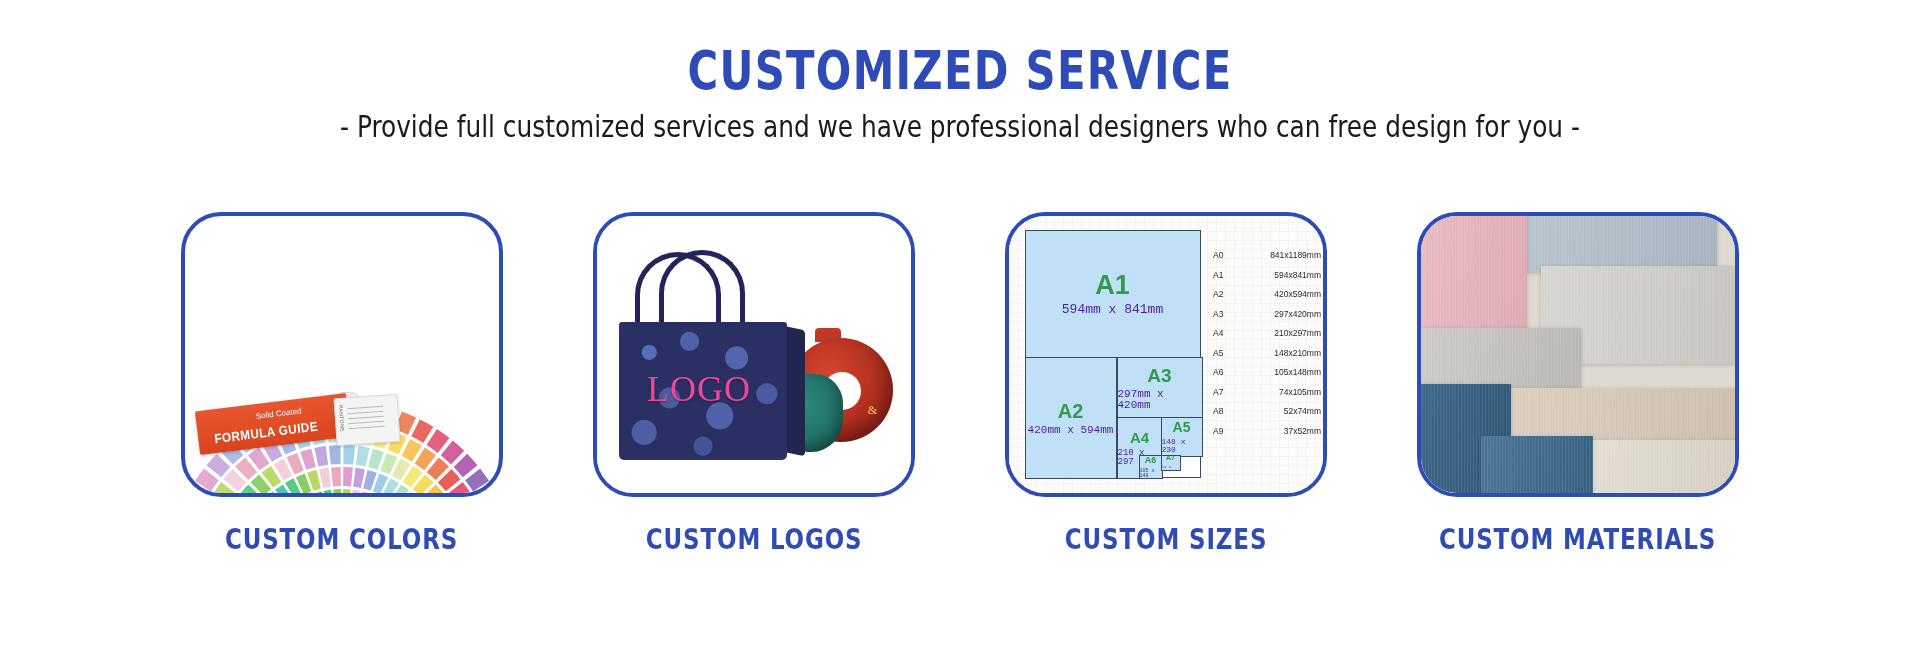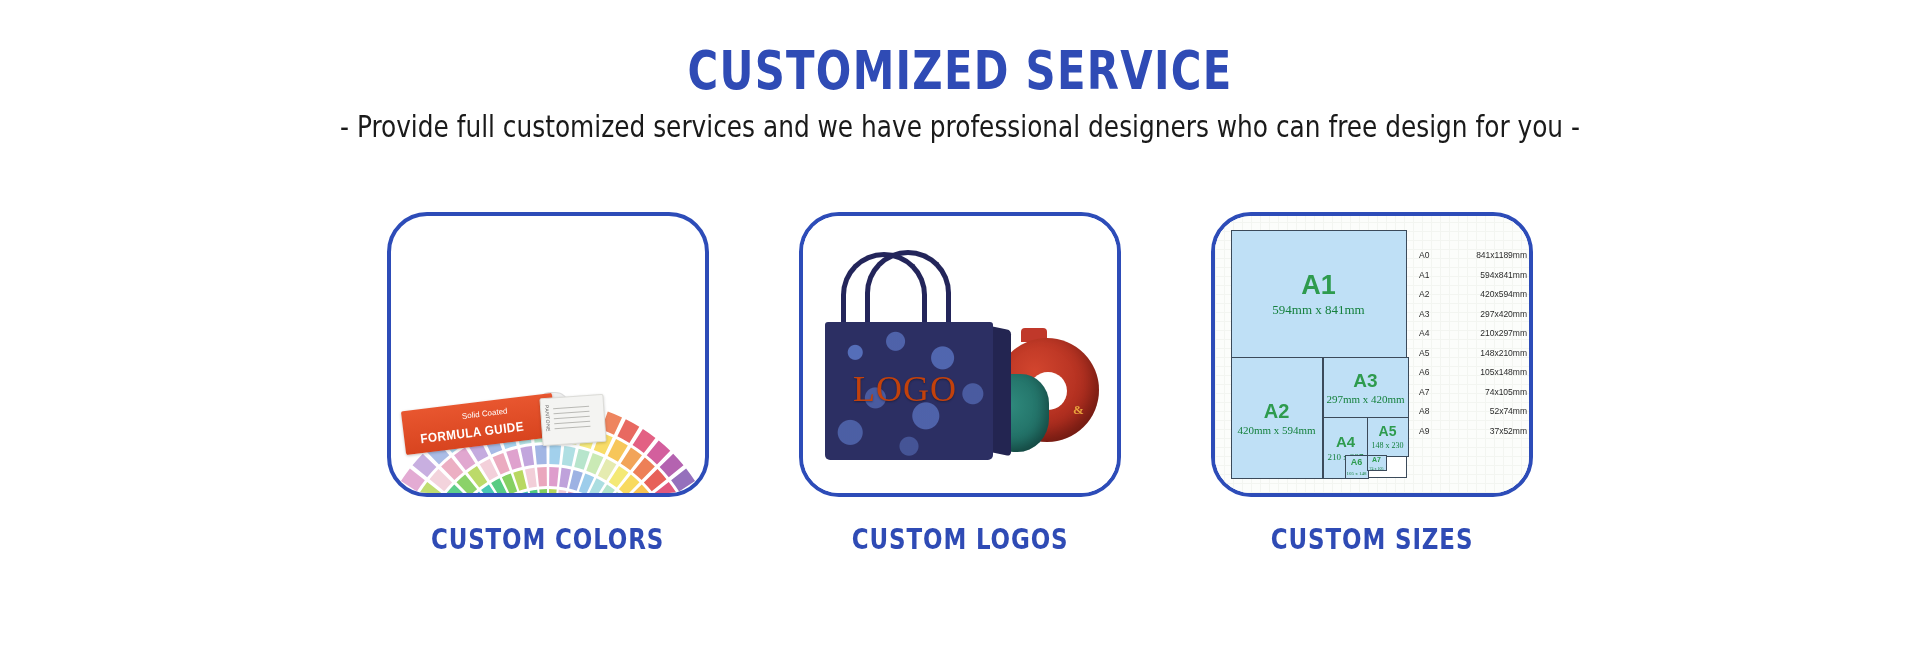--- a/index.html
+++ b/index.html
@@ -162,21 +162,21 @@
     border-radius:0 4px 4px 0;
   }
   .handle {
     position:absolute; border:5px solid #23255a;
     border-bottom:none; background:transparent;
   }
   .handle.h1 { left:38px; top:36px; width:86px; height:76px; border-radius:46px 46px 0 0; }
   .handle.h2 { left:62px; top:34px; width:86px; height:78px; border-radius:46px 46px 0 0; }
   .bag-logo {
     position:absolute; left:50px; top:152px;
-    color:#c2410c; font-size:36px; font-weight:400;
+    color:#ec4899; font-size:36px; font-weight:400;
     font-family:"Liberation Serif", serif;
     letter-spacing:1px;
     text-shadow:0 1px 2px rgba(0,0,0,.35);
   }
   .pillow-red {
     position:absolute; left:192px; top:122px;
     width:104px; height:104px;
     border-radius:50%;
     background: radial-gradient(circle at 38% 32%, #d2452e 0%, #a8291c 70%, #8c1f14 100%);
     box-shadow: inset -6px -8px 16px rgba(0,0,0,.3);
@@ -230,22 +230,22 @@
     display:flex; flex-direction:column;
     align-items:center; justify-content:center;
     overflow:hidden;
   }
   .box .bn {
     color:#2e9b4e; font-weight:bold;
     font-family:"Liberation Sans",sans-serif;
     line-height:1;
   }
   .box .bd {
-    color:#15803d; font-family:Liberation Serif, serif;
-    line-height:1; margin-top:4px;text-align:right;
+    color:#4c1d95; font-family:Liberation Mono, monospace;
+    line-height:1; margin-top:4px;
   }
   .b-a1 { left:-1.5px; top:-1.5px; width:176px; height:128px; }
   .b-a1 .bn { font-size:27px; } .b-a1 .bd { font-size:13px; }
   .b-a2 { left:-1.5px; top:126px; width:92px; height:122px; }
   .b-a2 .bn { font-size:20px; } .b-a2 .bd { font-size:11px; }
   .b-a3 { left:90.5px; top:126px; width:86px; height:62px; }
   .b-a3 .bn { font-size:19px; } .b-a3 .bd { font-size:11px; }
   .b-a4 { left:90.5px; top:186px; width:46px; height:62px; }
   .b-a4 .bn { font-size:15px; } .b-a4 .bd { font-size:9px; }
   .b-a5 { left:134.5px; top:186px; width:42px; height:40px; }
@@ -584,15 +584,30 @@
               <div class="row">
                 <span class="k">A9</span>
                 <span class="v">37x52mm</span>
               </div>
             </div>
         </div>
       </div>
       <div class="card-label">CUSTOM SIZES</div>
     </div>
 
+    <div class="card">
+      <div class="card-frame">
+        <div class="fab-scene">
+          <div class="fab f-blue1"></div>
+          <div class="fab f-gray1"></div>
+          <div class="fab f-pink"></div>
+          <div class="fab f-gray2"></div>
+          <div class="fab f-beige"></div>
+          <div class="fab f-cream"></div>
+          <div class="fab f-navy"></div>
+          <div class="fab f-navy2"></div>
+        </div>
+      </div>
+      <div class="card-label">CUSTOM MATERIALS</div>
+    </div>
 
   </div>
 </div>
 
 </body></html>

